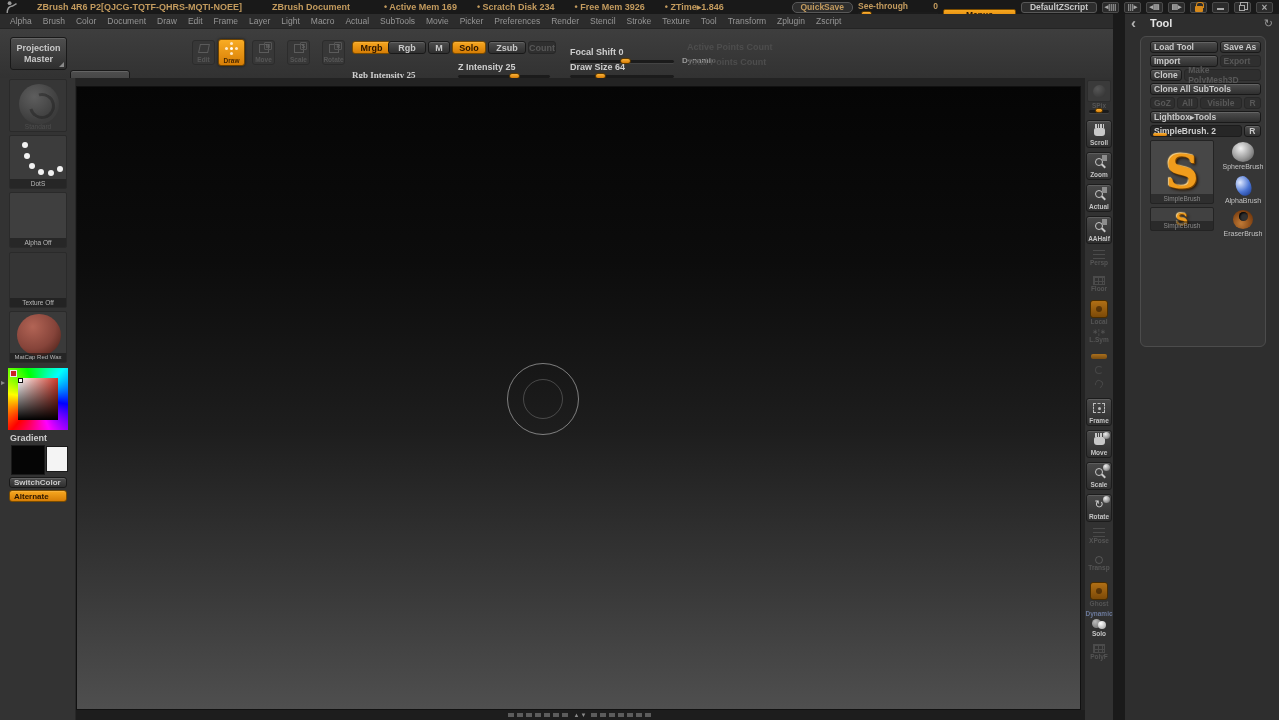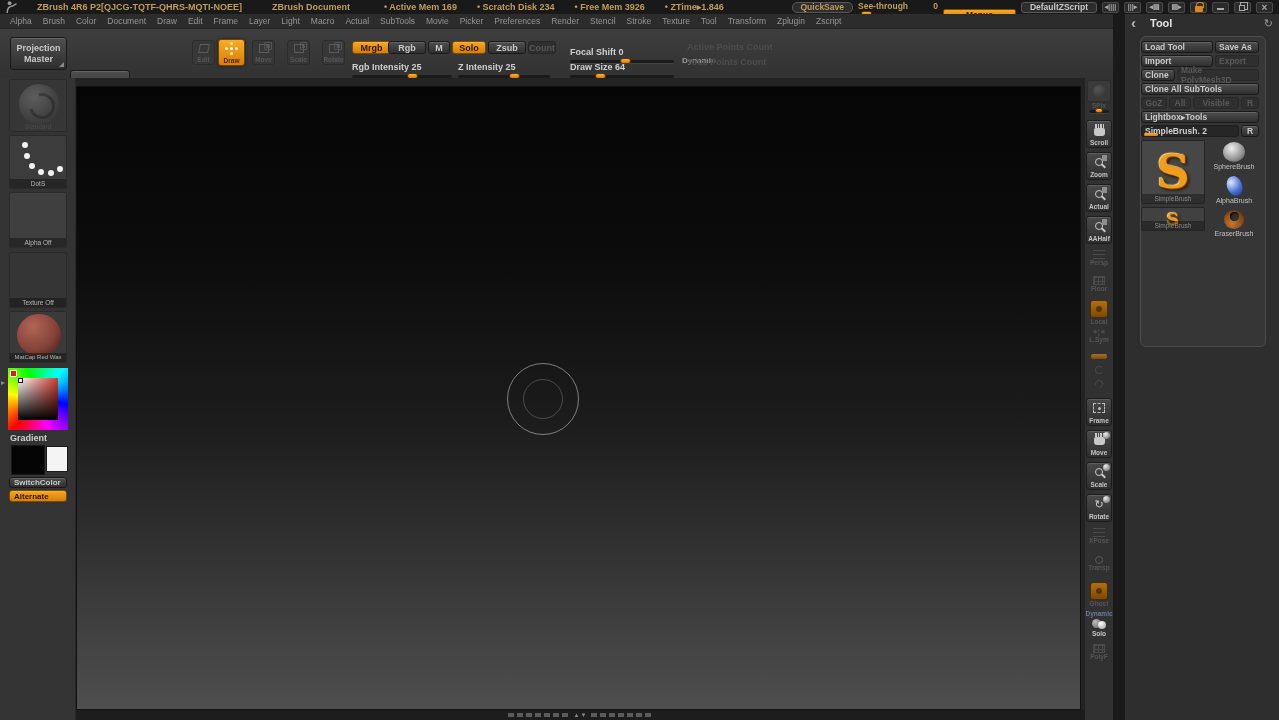--- a/index.html
+++ b/index.html
@@ -153,21 +153,21 @@
   .dynamic-label { font-size:6.5px; font-weight:bold; color:#6c7a9c; }
 
   
   .v-divider { position:absolute; left:1113px; top:14px; width:12px; height:706px; background:#1a1a1a; }
   .tool-panel { position:absolute; left:1125px; top:14px; width:154px; height:706px; background:#2e2e2e; }
   .tp-header { position:absolute; left:0; top:0; width:154px; height:18px; display:flex; align-items:center; padding:0 6px; }
   .tp-back { font-size:15px; color:#b5b5b5; font-weight:bold; line-height:12px; margin-right:14px; }
   .tp-title { font-size:11px; font-weight:bold; color:#e2e2e2; flex:1; }
   .tp-reset { font-size:11px; color:#9a9a9a; }
   .tp-group { position:absolute; left:15px; top:22px; width:126px; background:#363636;
-    border:1px solid #4c4c4c; border-radius:6px; padding:4px 4px 6px 0; }
+    border:1px solid #4c4c4c; border-radius:6px; padding:4px 4px 6px 9px; }
   .tp-row { display:flex; gap:2px; margin-bottom:2px; }
   .tp-btn { height:12px; font-size:8.5px; padding:0 3px; justify-content:flex-start; }
   .tp-btn.center { justify-content:center; }
   .tp-slider { position:relative; height:12px; background:#262626; border:1px solid #1c1c1c; border-radius:3px;
     font-size:8.5px; font-weight:bold; color:#cfcfcf; padding:0 3px; display:flex; align-items:center; }
   .tp-slider .mini-handle { position:absolute; left:2px; bottom:0px; width:14px; height:3px;
     background:linear-gradient(#f9b23a,#d97d05); border-radius:2px; }
   .thumbs { position:relative; height:200px; margin-top:3px; }
   .big-thumb { position:absolute; left:0; top:0; width:64px; height:64px; background:#474747;
     border:1px solid #232323; border-radius:2px; display:flex; align-items:center; justify-content:center; }
@@ -306,21 +306,21 @@
       <span class="mode-glyph">
           <span class="glyph-square" style="transform:none"></span>
           <span class="glyph-letter">R</span>
         </span>
       <span>Rotate</span>
     </div>
 
     <div class="ts-abs btn orange minibtn" style="left:352px; top:12px; width:39px;">Mrgb</div>
     <div class="ts-abs btn minibtn" style="left:388px; top:12px; width:38px;">Rgb</div>
     <div class="ts-abs btn minibtn" style="left:428px; top:12px; width:22px;">M</div>
-    <div class="ts-abs" style="left:352px; top:27px; width:100px;">
+    <div class="ts-abs" style="left:352px; top:35px; width:100px;font-family:Liberation Serif, serif;">
       <span class="slab">Rgb Intensity 25</span>
       <div class="track" style="margin-top:1px;">
           <div class="handle" style="left:55%"></div>
         </div>
     </div>
 
     <div class="ts-abs btn orange minibtn" style="left:452px; top:12px; width:34px;">Solo</div>
     <div class="ts-abs btn minibtn" style="left:488px; top:12px; width:38px;">Zsub</div>
     <div class="ts-abs btn dim minibtn" style="left:528px; top:12px; width:28px;">Count</div>
     <div class="ts-abs" style="left:458px; top:27px; width:92px;">

